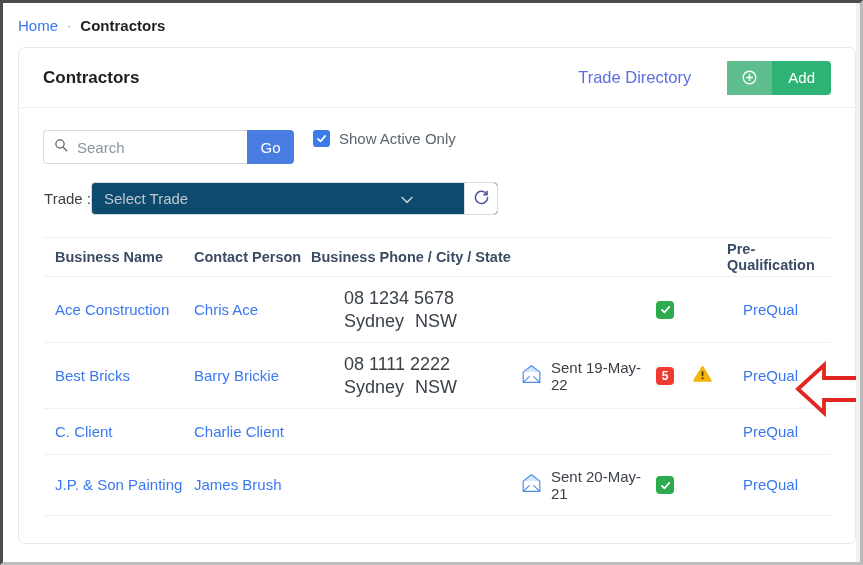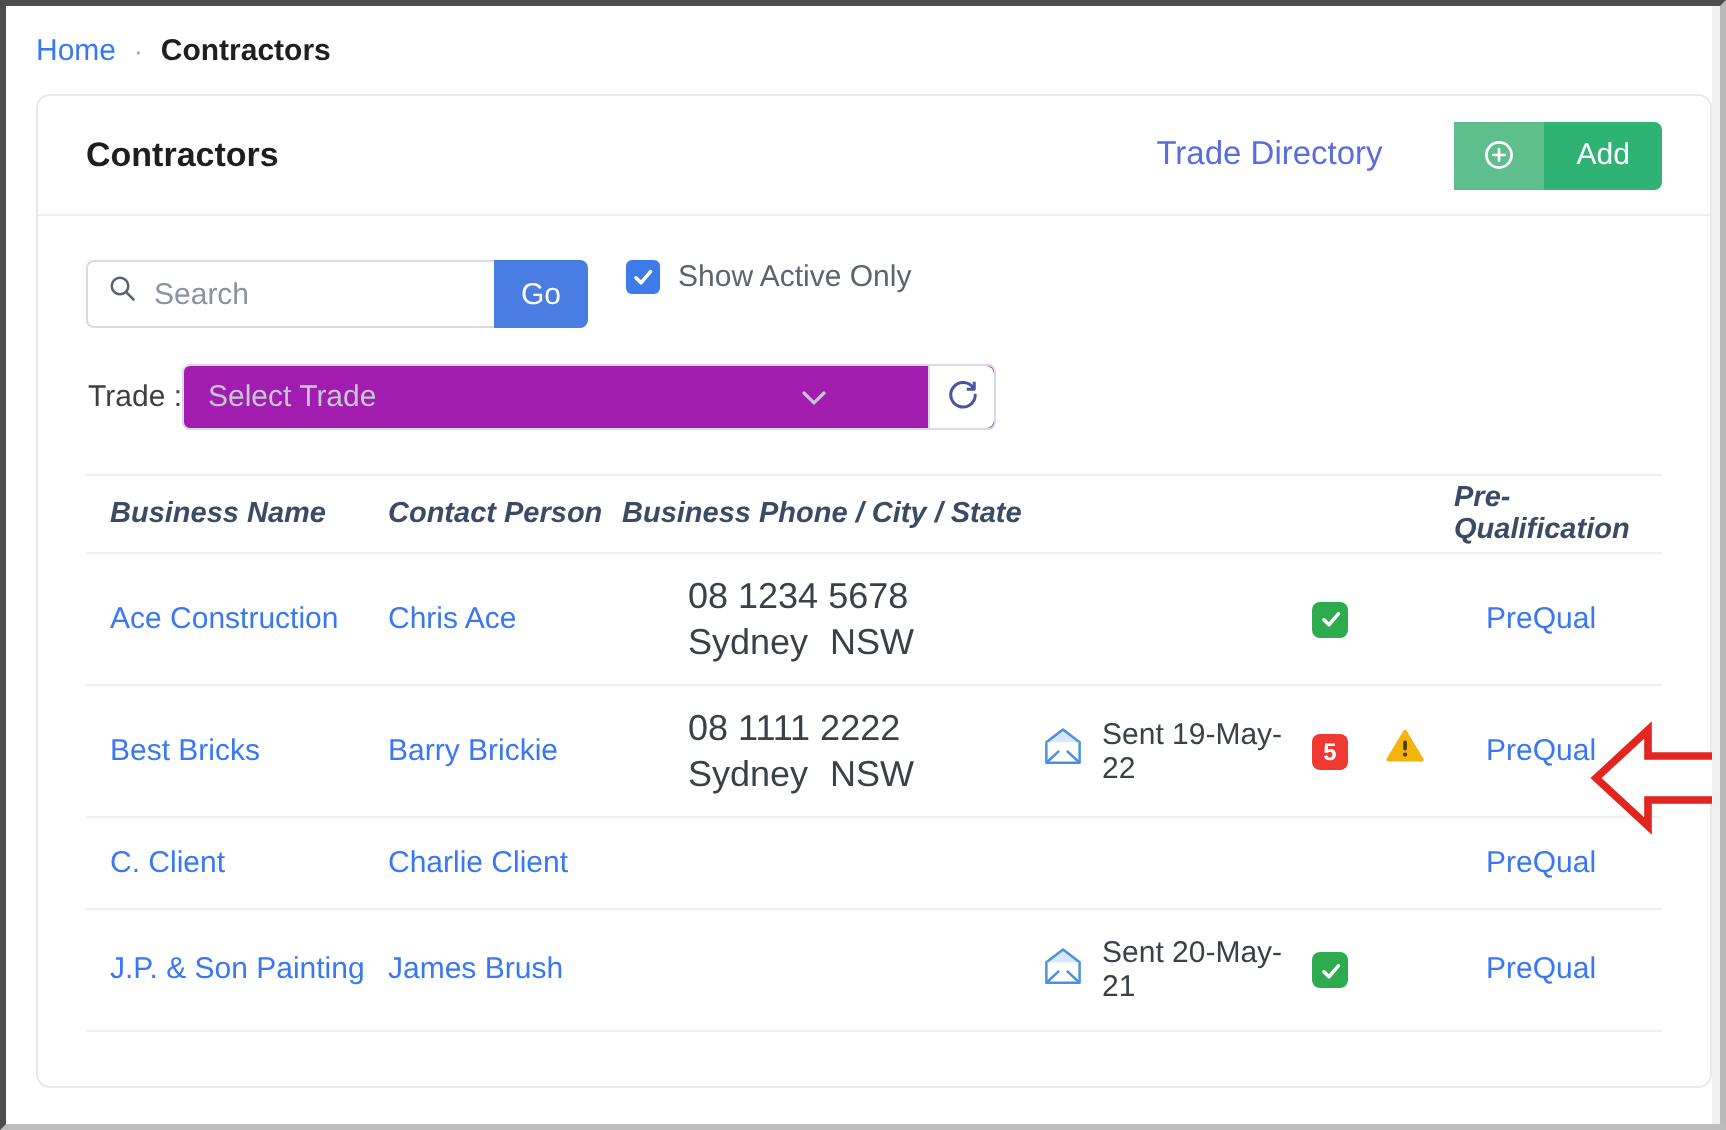--- a/index.html
+++ b/index.html
@@ -34,29 +34,29 @@
   .search-box input { border:none; outline:none; width:100%; font-size:15px; color:#3a4149; margin-left:8px; font-family:"Liberation Sans", sans-serif; }
   .search-box input::placeholder { color:#8a93a2; }
   .go-btn { width:47px; height:34px; background:#4a7de2; color:#fff; border:none; border-radius:0 4px 4px 0; font-size:15px; cursor:pointer; font-family:"Liberation Sans", sans-serif; }
   .checkbox-wrap { display:flex; align-items:center; margin-left:19px; cursor:pointer; }
   .checkbox { width:17px; height:17px; background:#3d7ce8; border-radius:3px; display:flex; align-items:center; justify-content:center; }
   .checkbox-label { margin-left:9px; font-size:15px; color:#5b6470; }
 
   
   .trade-row { display:flex; align-items:center; margin-top:18px;text-align:right; }
   .trade-label { font-size:15px; color:#3f3f3f; width:48px; }
-  .select-group { display:flex; width:407px; height:33px; border:1px solid #d8dbe0; border-radius:4px; background:#a21caf;gap:39px; }
+  .select-group { display:flex; width:407px; height:33px; border:1px solid #d8dbe0; border-radius:4px; background:#0c4a6e;gap:39px; }
   .select-area { flex:1; display:flex; align-items:center; justify-content:space-between; padding:0 12px; cursor:pointer; }
   .select-placeholder { font-size:15px; color:#c2c7d0; }
   .refresh-btn { width:33px; border:none; border-left:1px solid #d8dbe0; background:#fff; display:flex; align-items:center; justify-content:center; cursor:pointer; border-radius:0 4px 4px 0; }
 
   
   .table { margin-top:22px; }
   .t-row { display:grid; grid-template-columns:139px 117px 210px 135px 37px 34px 1fr; align-items:center; padding-left:12px; border-bottom:1px solid #eef0f3; }
-  .t-head { height:40px; border-top:1px solid #eef0f3; font-size:14.5px; font-weight:bold; color:#3c4b64;font-style:italic; }
+  .t-head { height:40px; border-top:1px solid #eef0f3; font-size:14.5px; font-weight:bold; color:#3c4b64; }
   .t-head .col-prequal { text-align:left; padding-left:0; }
   .r1,.r2 { min-height:66px; }
   .r3 { min-height:46px; }
   .r4 { min-height:61px; }
   .cell-link { color:#3978f2; text-decoration:none; font-size:15px; cursor:pointer; }
   .col-prequal { padding-left:16px; }
   .phone-line { font-size:18px; color:#3a4149; line-height:23px;margin-left:33px; }
   .city-state .state { margin-left:11px; }
   .sent-cell { display:flex; align-items:center; gap:9px; font-size:15px; color:#3a4149;justify-content:space-between; }
   .status-cell { display:flex; align-items:center; }

